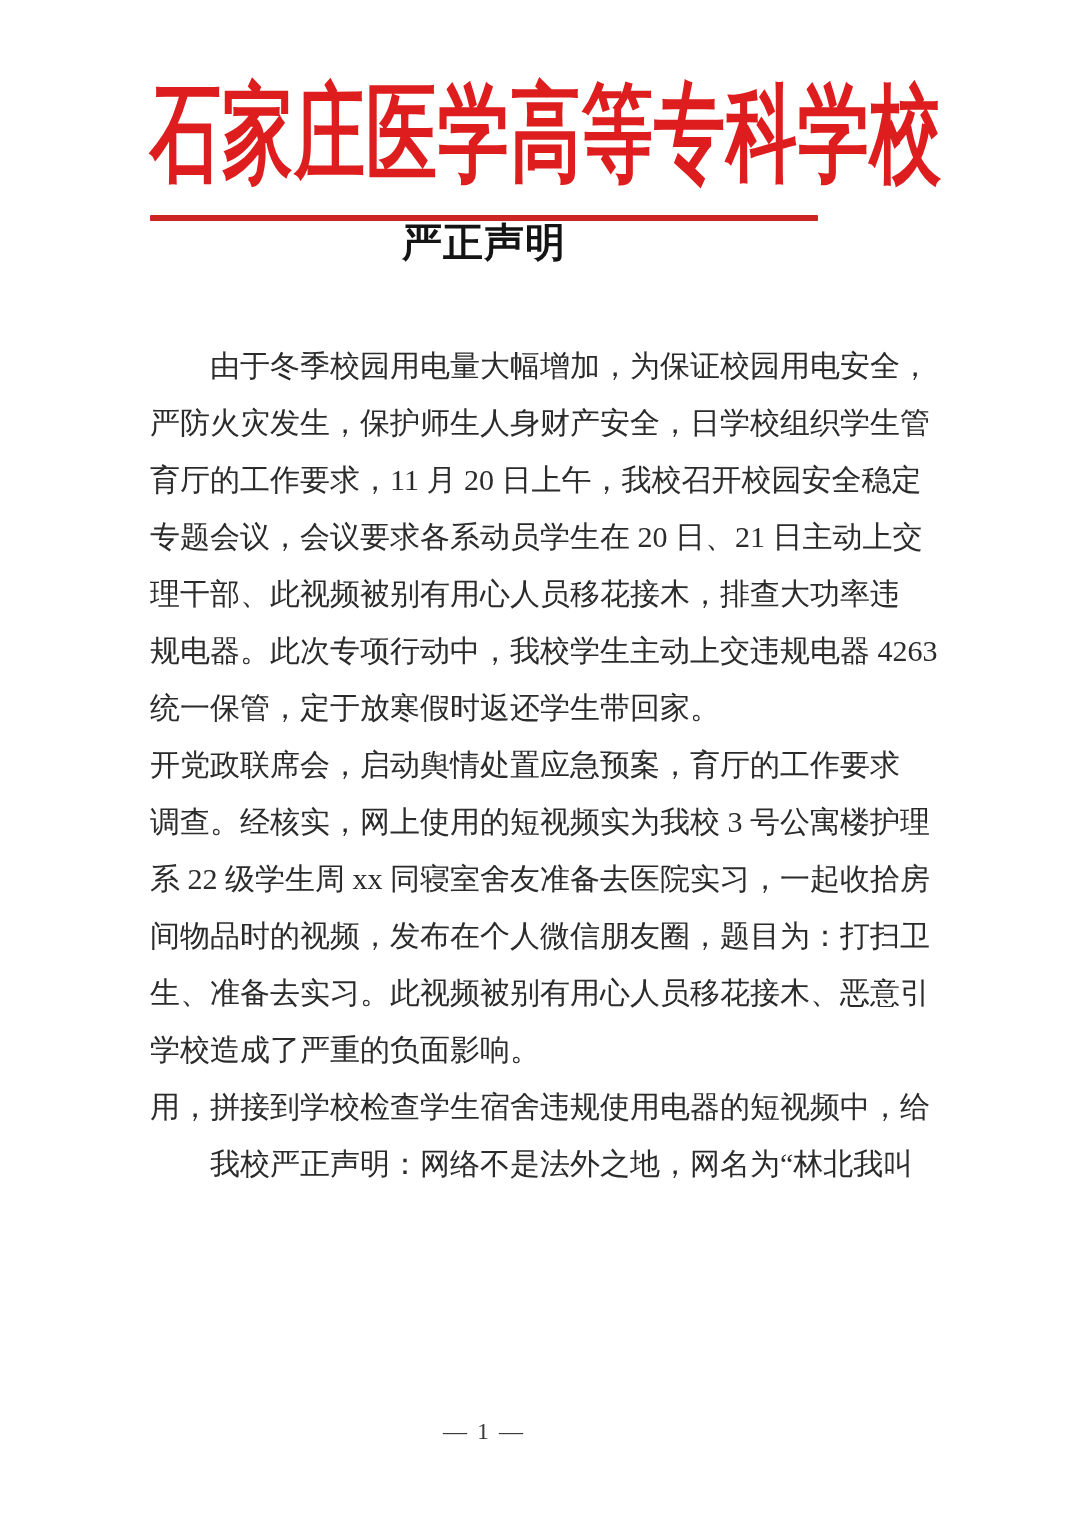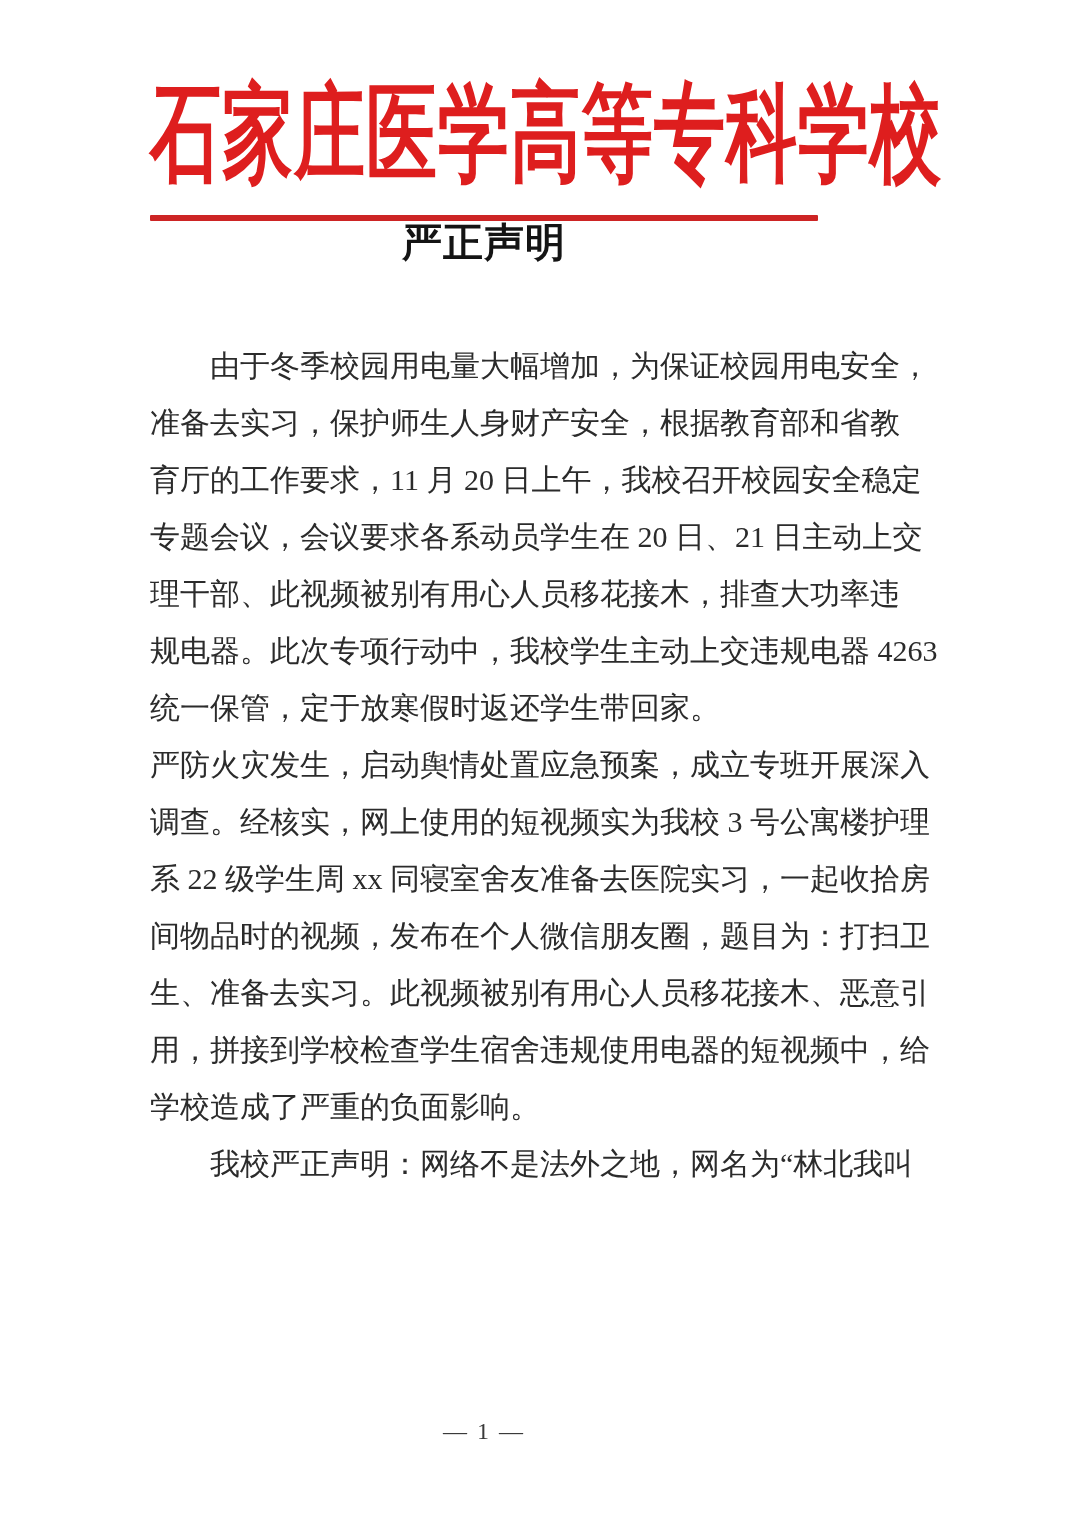--- a/index.html
+++ b/index.html
@@ -88,31 +88,31 @@
     <h1 class="letterhead">
       <span>石家庄医学高等专科学校</span>
     </h1>
     <div class="rule"></div>
   </header>
 
   <h2 class="doc-title">严正声明</h2>
 
   <main class="body" id="doc-body">
       <div class="line first">由于冬季校园用电量大幅增加，为保证校园用电安全，</div>
-      <div class="line">准备去实习，保护师生人身财产安全，根据教育部和省教</div>
+      <div class="line">严防火灾发生，保护师生人身财产安全，日学校组织学生管</div>
       <div class="line">育厅的工作要求，11 月 20 日上午，我校召开校园安全稳定</div>
       <div class="line">专题会议，会议要求各系动员学生在 20 日、21 日主动上交</div>
       <div class="line">理干部、此视频被别有用心人员移花接木，排查大功率违</div>
       <div class="line">规电器。此次专项行动中，我校学生主动上交违规电器 4263</div>
       <div class="line para-end">统一保管，定于放寒假时返还学生带回家。</div>
-      <div class="line">严防火灾发生，启动舆情处置应急预案，成立专班开展深入</div>
+      <div class="line">开党政联席会，启动舆情处置应急预案，育厅的工作要求</div>
       <div class="line">调查。经核实，网上使用的短视频实为我校 3 号公寓楼护理</div>
       <div class="line">系 22 级学生周 xx 同寝室舍友准备去医院实习，一起收拾房</div>
       <div class="line">间物品时的视频，发布在个人微信朋友圈，题目为：打扫卫</div>
       <div class="line">生、准备去实习。此视频被别有用心人员移花接木、恶意引</div>
+      <div class="line para-end">学校造成了严重的负面影响。</div>
       <div class="line">用，拼接到学校检查学生宿舍违规使用电器的短视频中，给</div>
-      <div class="line para-end">学校造成了严重的负面影响。</div>
       <div class="line first">我校严正声明：网络不是法外之地，网名为“林北我叫</div>
     </main>
 
   <footer class="page-number">— 1 —</footer>
 
 </div>
 
 </body></html>

